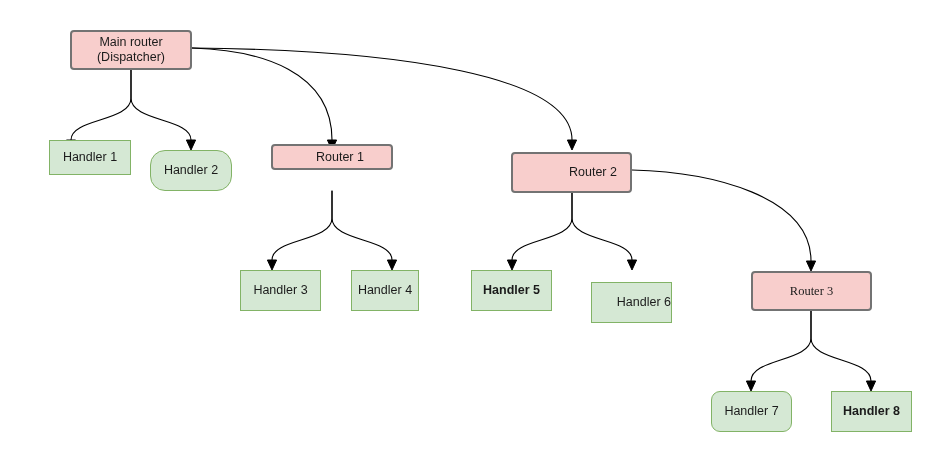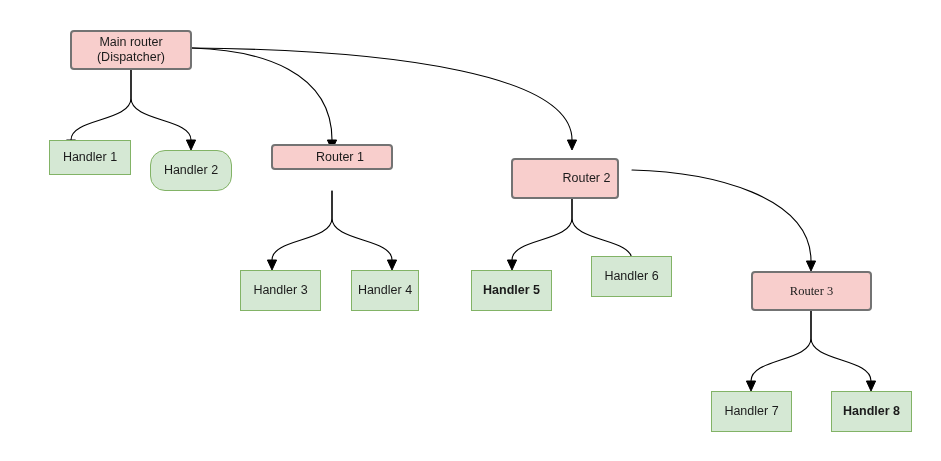--- a/index.html
+++ b/index.html
@@ -106,23 +106,23 @@
         <path d="M 866.4 381 L 871 391 L 875.6 381 Z" fill="#000000" stroke="#000000" stroke-width="1" stroke-linejoin="miter"></path>
       </g>
     </svg>
 
   <div id="nodes">
       <div class="node router" style="left: 70px; top: 30px; width: 122px; height: 40px;"><span class="node-label">Main router
 (Dispatcher)</span></div>
       <div class="node handler" style="left: 30px; top: 140px; width: 82px; height: 35px; margin-left: 19px;"><span class="node-label">Handler 1</span></div>
       <div class="node handler" style="left: 150px; top: 150px; width: 82px; height: 41px; border-radius: 15px;"><span class="node-label">Handler 2</span></div>
       <div class="node router" style="left: 271px; top: 144px; width: 122px; height: 26px; padding-left: 16px;"><span class="node-label">Router 1</span></div>
-      <div class="node router" style="left: 511px; top: 158px; width: 108px; height: 41px; padding-left: 43px;"><span class="node-label">Router 2</span></div>
+      <div class="node router" style="left: 511px; top: 152px; width: 121px; height: 41px; padding-left: 43px;"><span class="node-label">Router 2</span></div>
       <div class="node handler" style="left: 240px; top: 270px; width: 81px; height: 41px;"><span class="node-label">Handler 3</span></div>
       <div class="node handler" style="left: 351px; top: 270px; width: 68px; height: 41px;"><span class="node-label">Handler 4</span></div>
       <div class="node handler" style="left: 471px; top: 270px; width: 81px; height: 41px; font-weight: bold;"><span class="node-label">Handler 5</span></div>
-      <div class="node handler" style="left: 591px; top: 256px; width: 81px; height: 41px;"><span class="node-label">Handler 6</span></div>
+      <div class="node handler" style="left: 591px; top: 282px; width: 81px; height: 41px; justify-content: flex-end;"><span class="node-label">Handler 6</span></div>
       <div class="node router" style="left: 751px; top: 271px; width: 121px; height: 40px; font-family: Liberation Serif, serif;"><span class="node-label">Router 3</span></div>
-      <div class="node handler" style="left: 711px; top: 391px; width: 81px; height: 41px;"><span class="node-label">Handler 7</span></div>
+      <div class="node handler" style="left: 711px; top: 391px; width: 81px; height: 41px; border-radius: 9px;"><span class="node-label">Handler 7</span></div>
       <div class="node handler" style="left: 831px; top: 391px; width: 81px; height: 41px; font-weight: bold;"><span class="node-label">Handler 8</span></div>
     </div>
 
 </div>
 
 </body></html>

